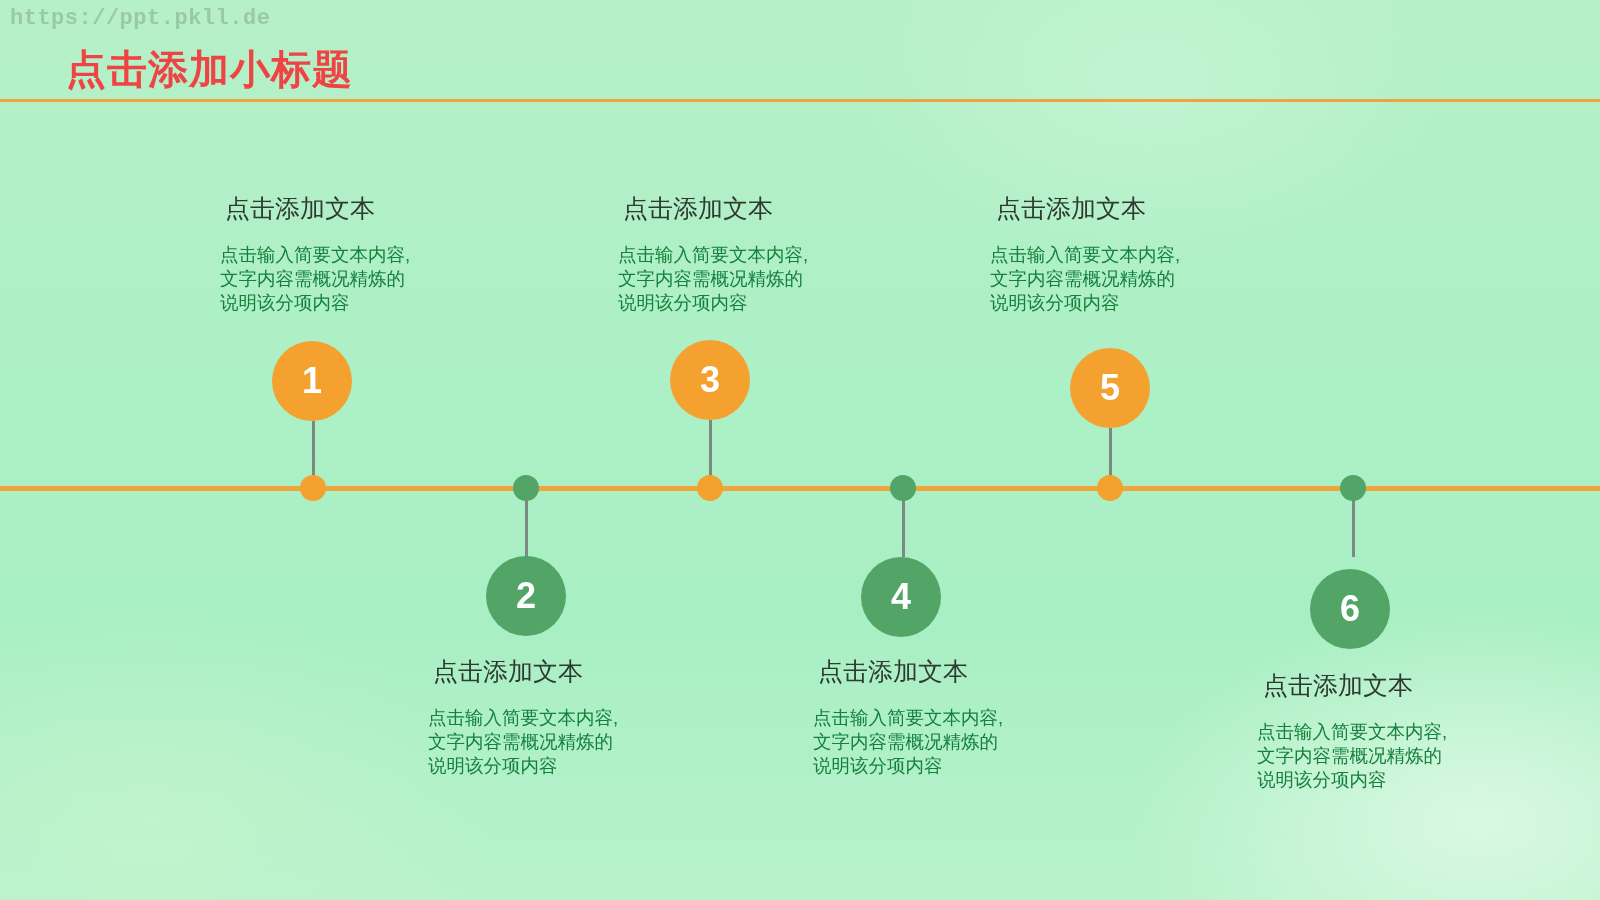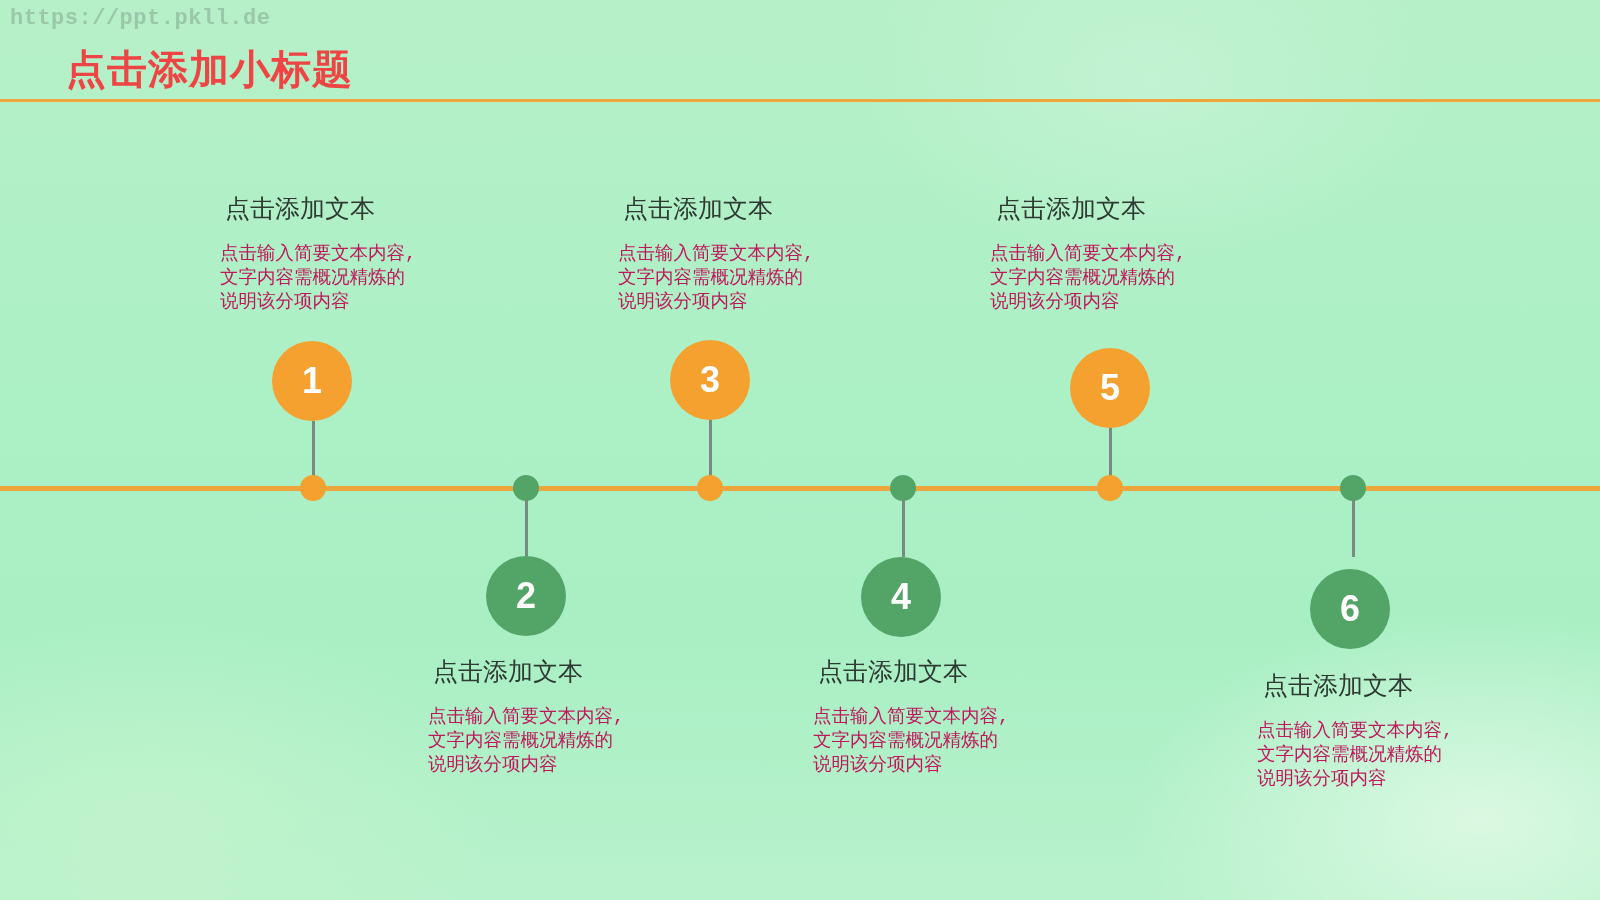--- a/index.html
+++ b/index.html
@@ -37,22 +37,22 @@
     display:flex; align-items:center; justify-content:center;
     color:#ffffff; font-weight:bold; font-size:36px; font-family:"Liberation Sans", sans-serif;
   }
   .orange { background:#f4a12f; }
   .green  { background:#52a566; }
   .item-title {
     position:absolute; font-size:25px; color:#2e3a32; white-space:nowrap;
     font-family:Liberation Sans, sans-serif;
   }
   .item-desc {
-    position:absolute; font-size:18.5px; line-height:24px; color:#be185d; width:220px;
-    font-family:Liberation Mono, monospace;
+    position:absolute; font-size:18.5px; line-height:24px; color:#15803d; width:220px;
+    font-family:Liberation Sans, sans-serif;
   }
   .item-desc span { display:block; white-space:nowrap; }
 </style>
 </head>
 <body>
 
 <div class="watermark">https://ppt.pkll.de</div>
 <div class="page-title">点击添加小标题</div>
 <div class="header-rule"></div>
 

